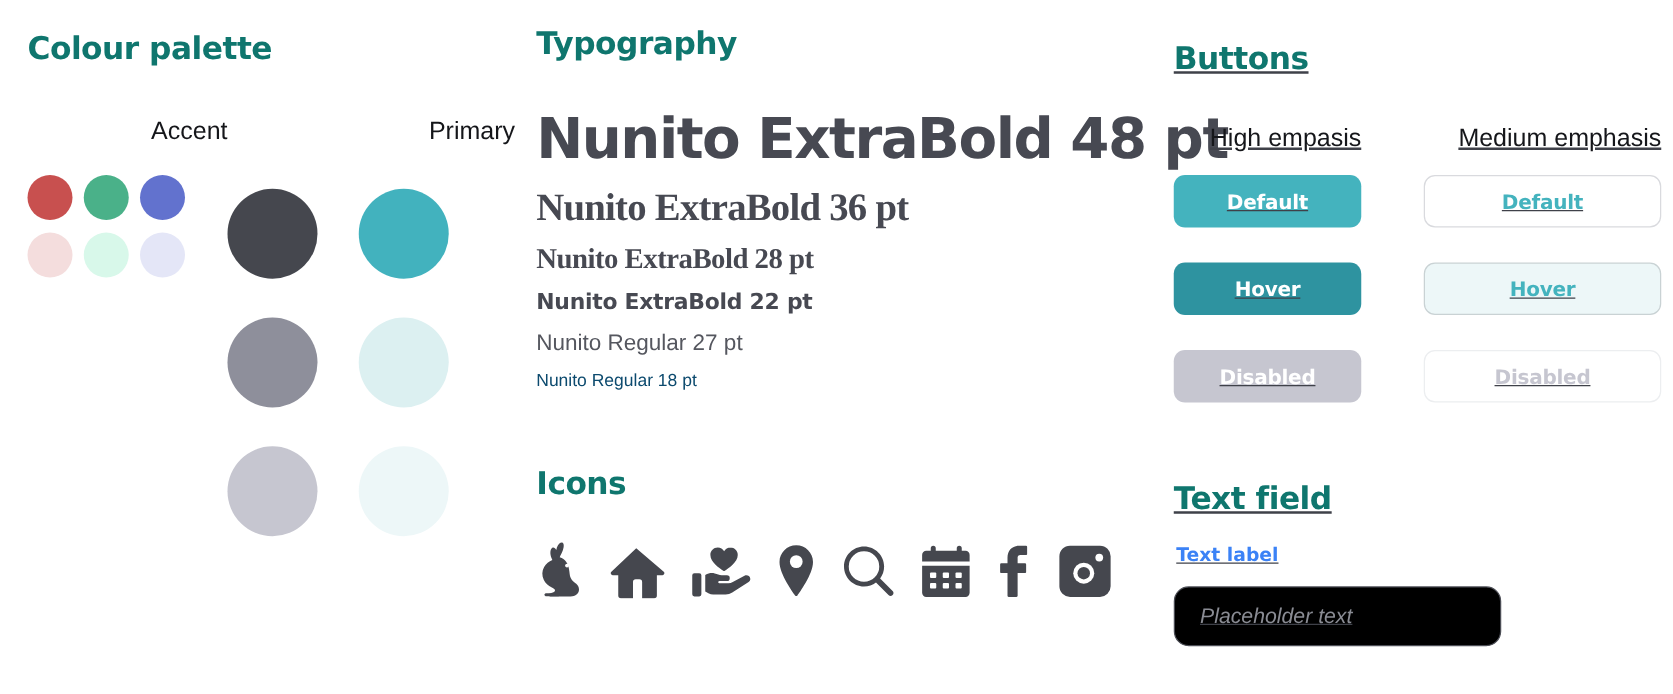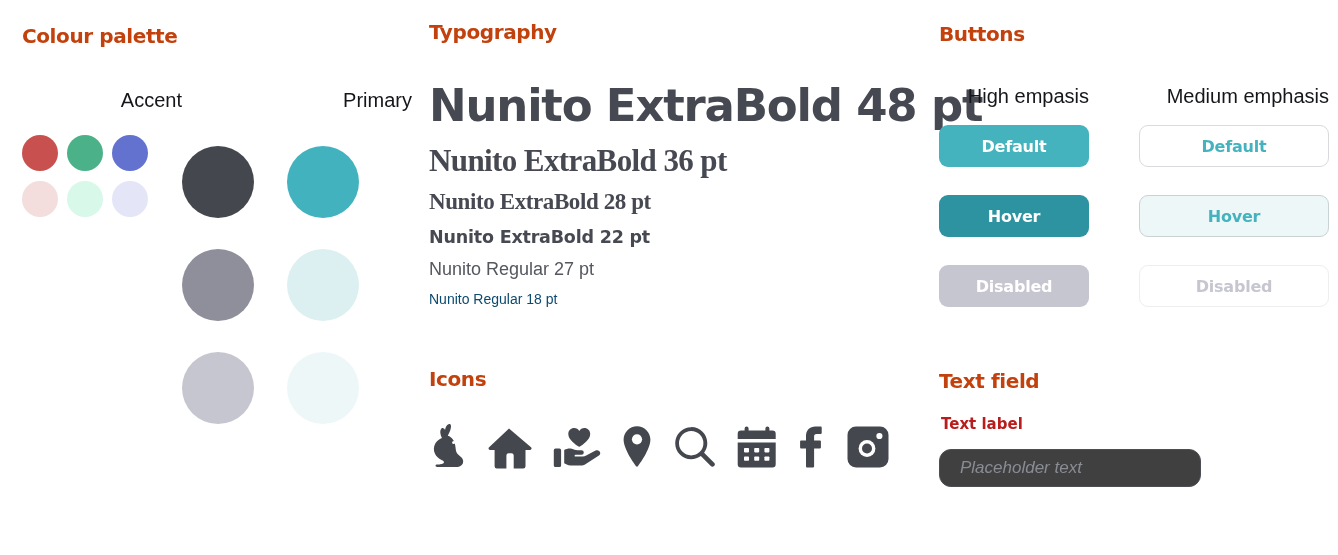--- a/index.html
+++ b/index.html
@@ -20,23 +20,23 @@
   .page {
     position: relative;
     width: 1338px;
     height: 555px;
   }
 
   
   .section-title {
     font-family: "DejaVu Sans", sans-serif;
     font-weight: bold;
-    font-size: 20px;
+    font-size: 25px;
     letter-spacing: -0.4px;
-    color: #c2410c;
+    color: #0f766e;
     margin: 0;
     line-height: 1;
   }
   .sub-label {
     font-family: "Liberation Sans", sans-serif;
     font-weight: normal;
     font-size: 20px;
     color: #15161a;
     margin: 0;
     line-height: 1;
@@ -128,22 +128,23 @@
     align-items: flex-end;
     gap: 21px;
     padding-left: 2px;
   }
   .icon-row svg { display: block; fill: #45474E; }
 
   
   #col-components {
     position: absolute;
     left: 939px;
-    top: 24px;
+    top: 34px;
     width: 390px;
+    text-decoration: underline;
   }
   #col-components .section-title { margin-bottom: 42px; }
 
   .btn-columns {
     display: flex;
     gap: 50px;
   }
   .btn-col { width: 156px; }
   .btn-col .group-label { margin-bottom: 19px; }
   .btn-col.medium { width: 190px; }
@@ -172,30 +173,30 @@
   .btn-med-default  { background: #ffffff; color: #44B3BE; border: 1.6px solid #d9dade; }
   .btn-med-hover    { background: #EDF7F8; color: #44B3BE; border: 1.6px solid #c9d2d4; }
   .btn-med-disabled { background: #ffffff; color: #C6C6D0; border: 1.6px solid #eceef0; }
 
   #textfield-block { margin-top: 64px; }
   #textfield-block .section-title { margin-bottom: 26px; }
   .field-label {
     font-family: "DejaVu Sans", sans-serif;
     font-weight: bold;
     font-size: 15px;
-    color: #b91c1c;
+    color: #3b82f6;
     margin: 0 0 17px 2px;
     line-height: 1;
   }
   .textfield {
     width: 262px;
-    height: 38px;
+    height: 48px;
     border: 1.6px solid #4c4e56;
     border-radius: 12px;
-    background: #404040;
+    background: #000000;
     box-sizing: border-box;
     display: flex;
     align-items: center;
     padding: 0 18px;
   }
   .textfield input {
     border: 0;
     outline: 0;
     background: transparent;
     width: 100%;

